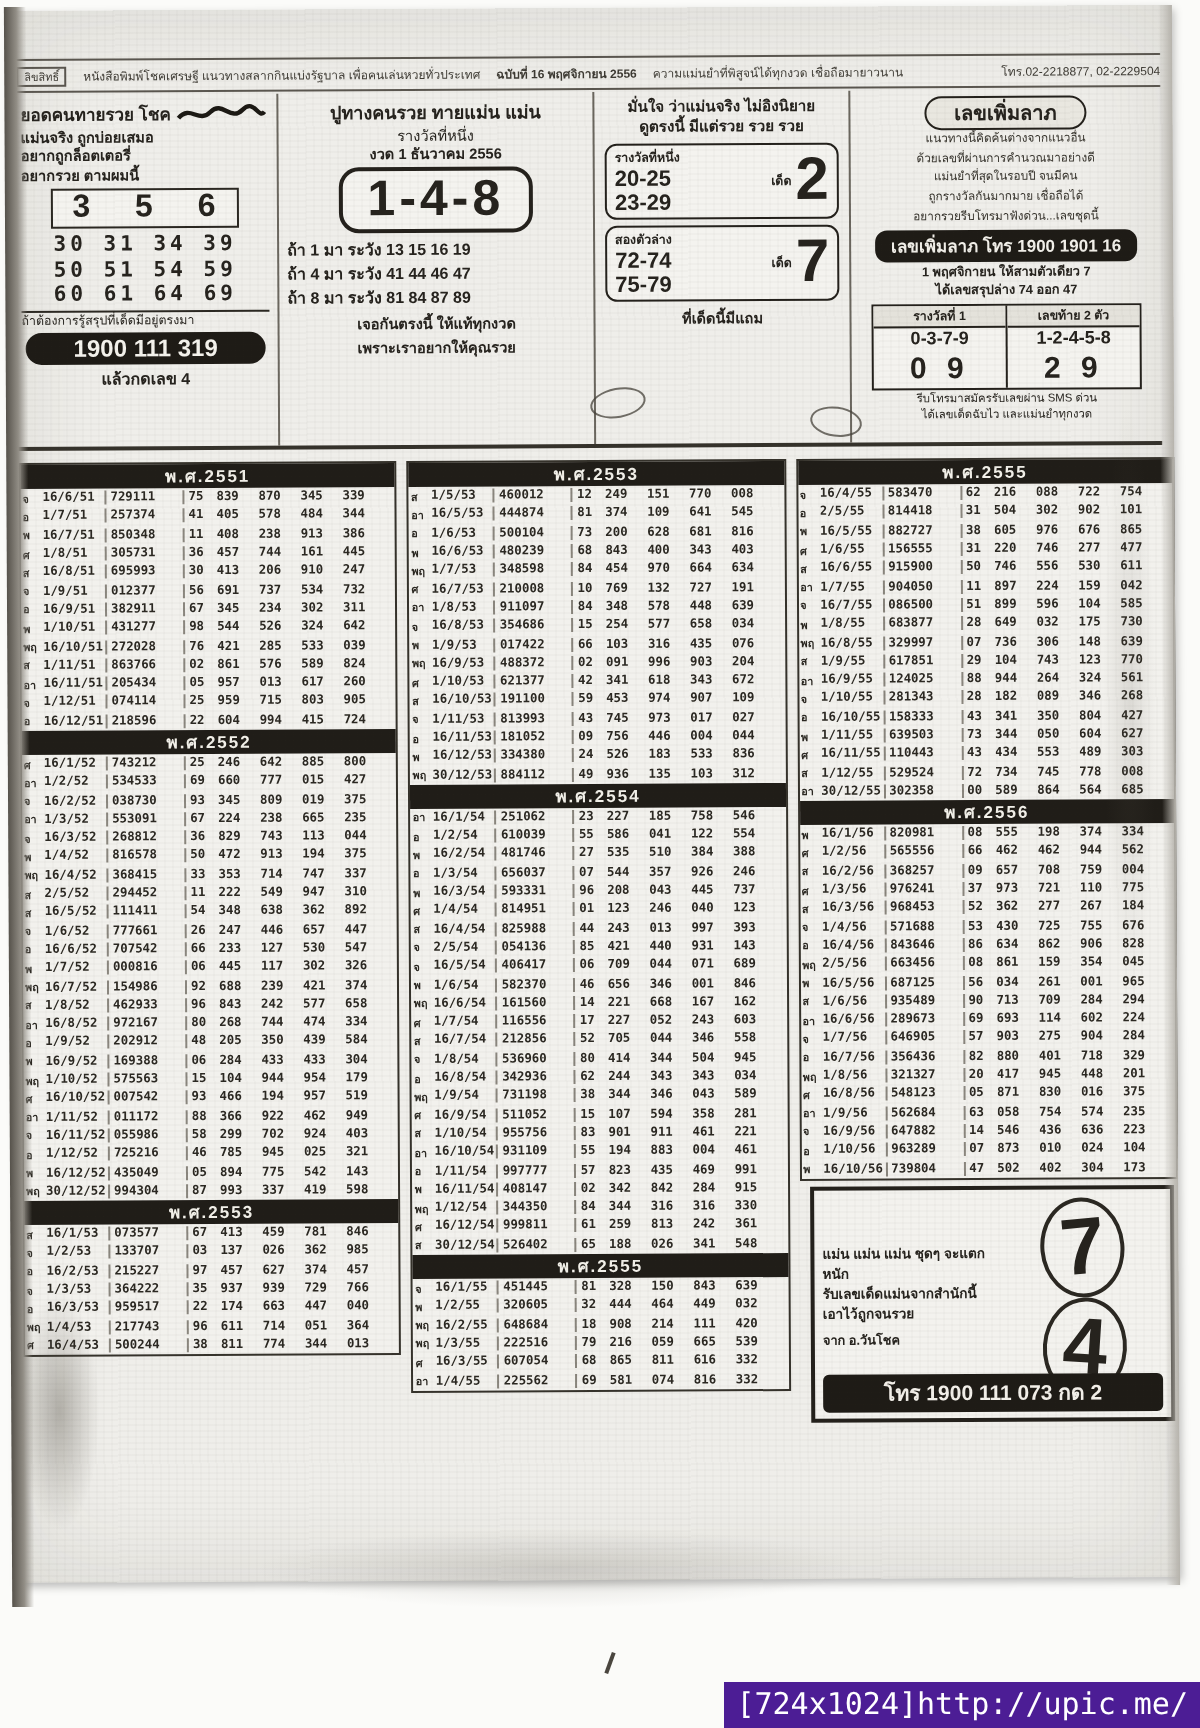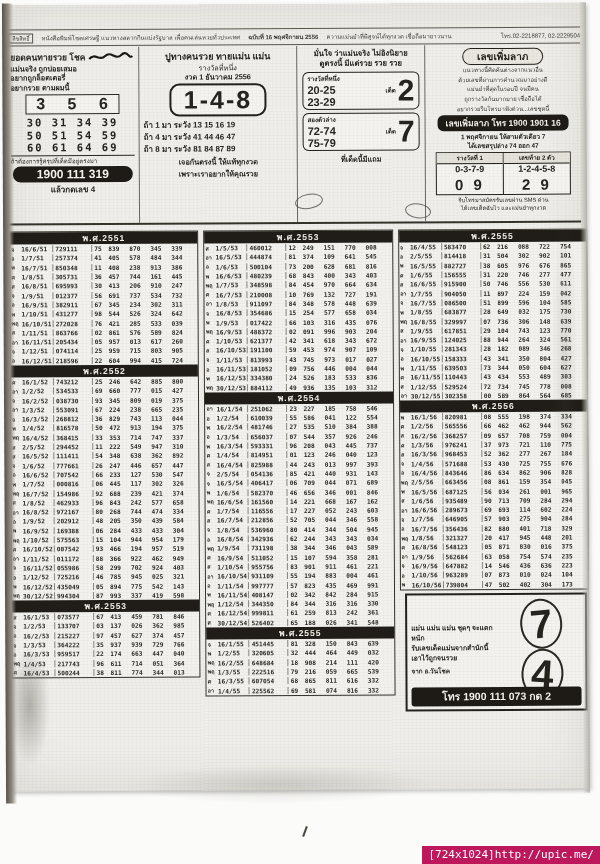--- a/index.html
+++ b/index.html
@@ -120,22 +120,22 @@
   .p74-phone{position:absolute;left:4px;right:4px;bottom:3px;background:#1e1b16;color:#f2efe9;
     font-weight:bold;font-size:10.5px;text-align:center;border-radius:3px;padding:1px 0;}
 
   .stamp{position:absolute;border:1.5px solid #46423a;border-radius:50%;opacity:.75;}
   .stampB{left:288px;top:148px;width:26px;height:13px;transform:rotate(-10deg);}
   .stampC{left:398px;top:158px;width:24px;height:13px;transform:rotate(8deg);}
   .scribble{width:46px;height:12px;}
 
   .pagemark{position:absolute;left:304px;top:826px;width:2px;height:11px;
     background:#4a463f;transform:rotate(20deg);}
-  .caption{position:absolute;right:0;bottom:0;background:#be185d;color:#fff;
-    font-family:"DejaVu Sans Mono",monospace;font-size:11px;padding:2px 6px 3px;}
+  .caption{position:absolute;right:0;bottom:0;background:#4c1d95;color:#fff;
+    font-family:"DejaVu Sans Mono",monospace;font-size:15px;padding:2px 6px 3px;}
 </style>
 </head>
 <body>
 
 <div class="paper">
 
   <div class="masthead">
     <span class="mh-corner">ลิขสิทธิ์</span>
     <span>หนังสือพิมพ์โชคเศรษฐี แนวทางสลากกินแบ่งรัฐบาล เพื่อคนเล่นหวยทั่วประเทศ</span>
     <span class="mh-issue">ฉบับที่ 16 พฤศจิกายน 2556</span>

